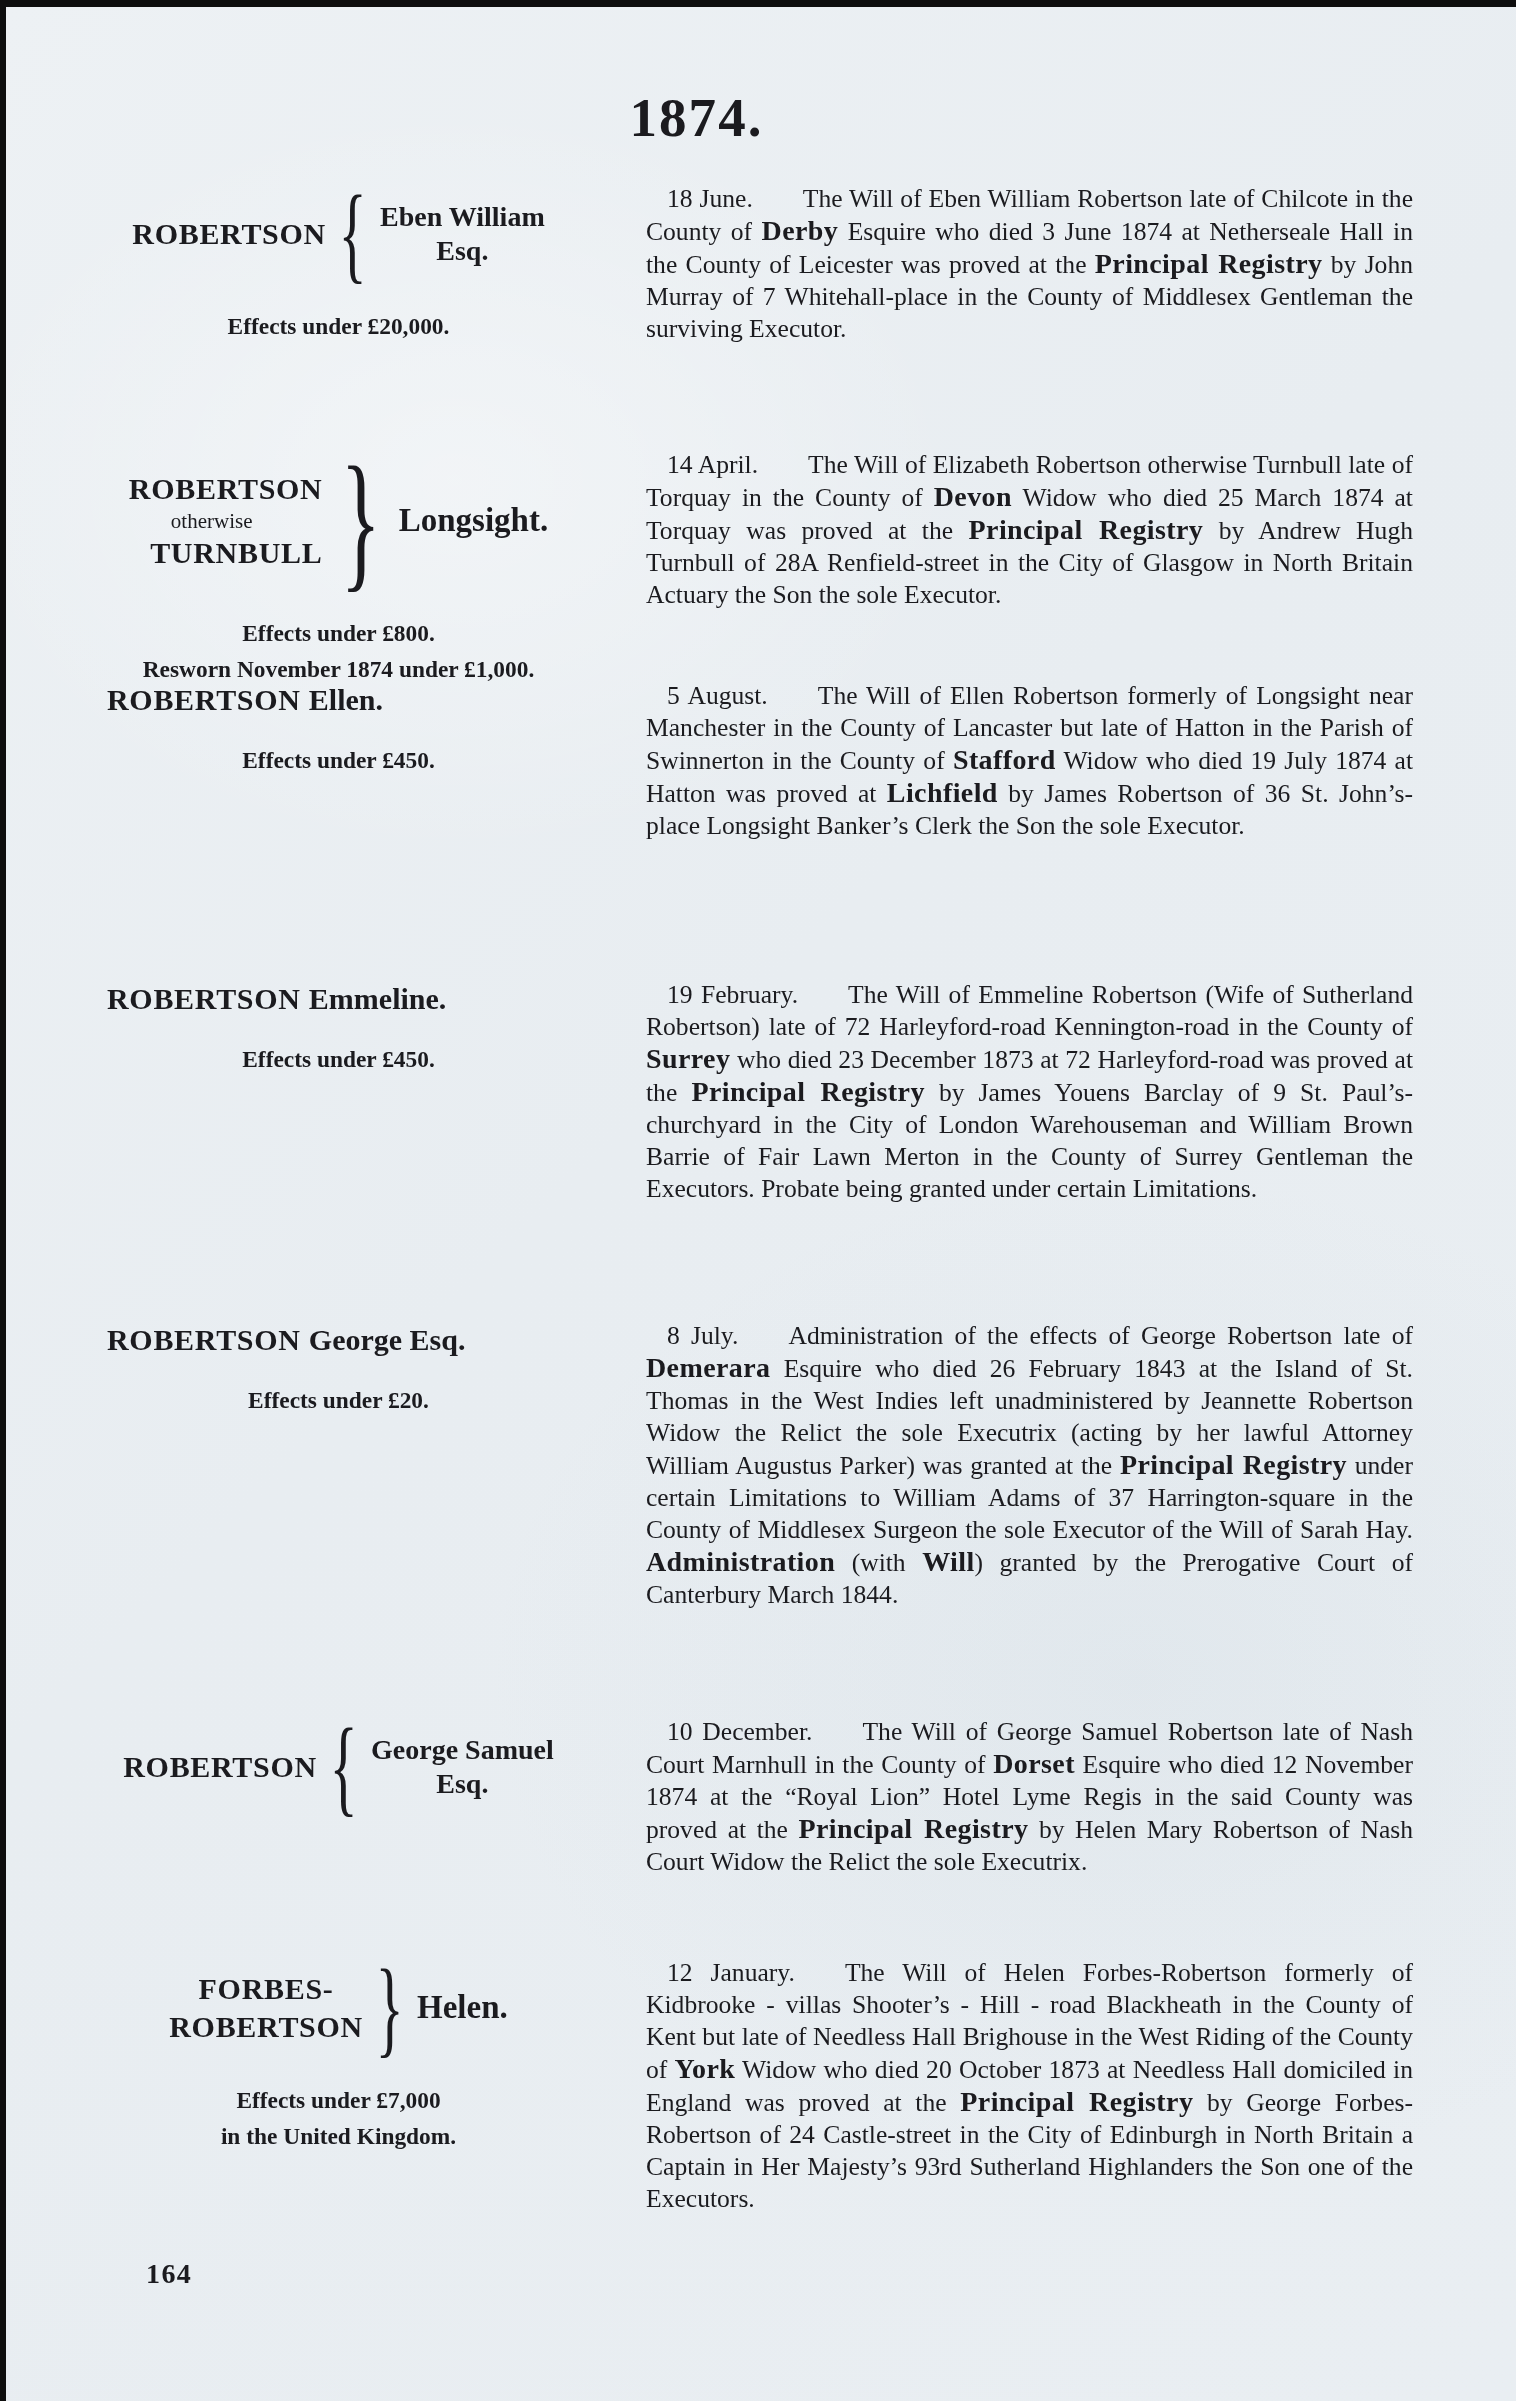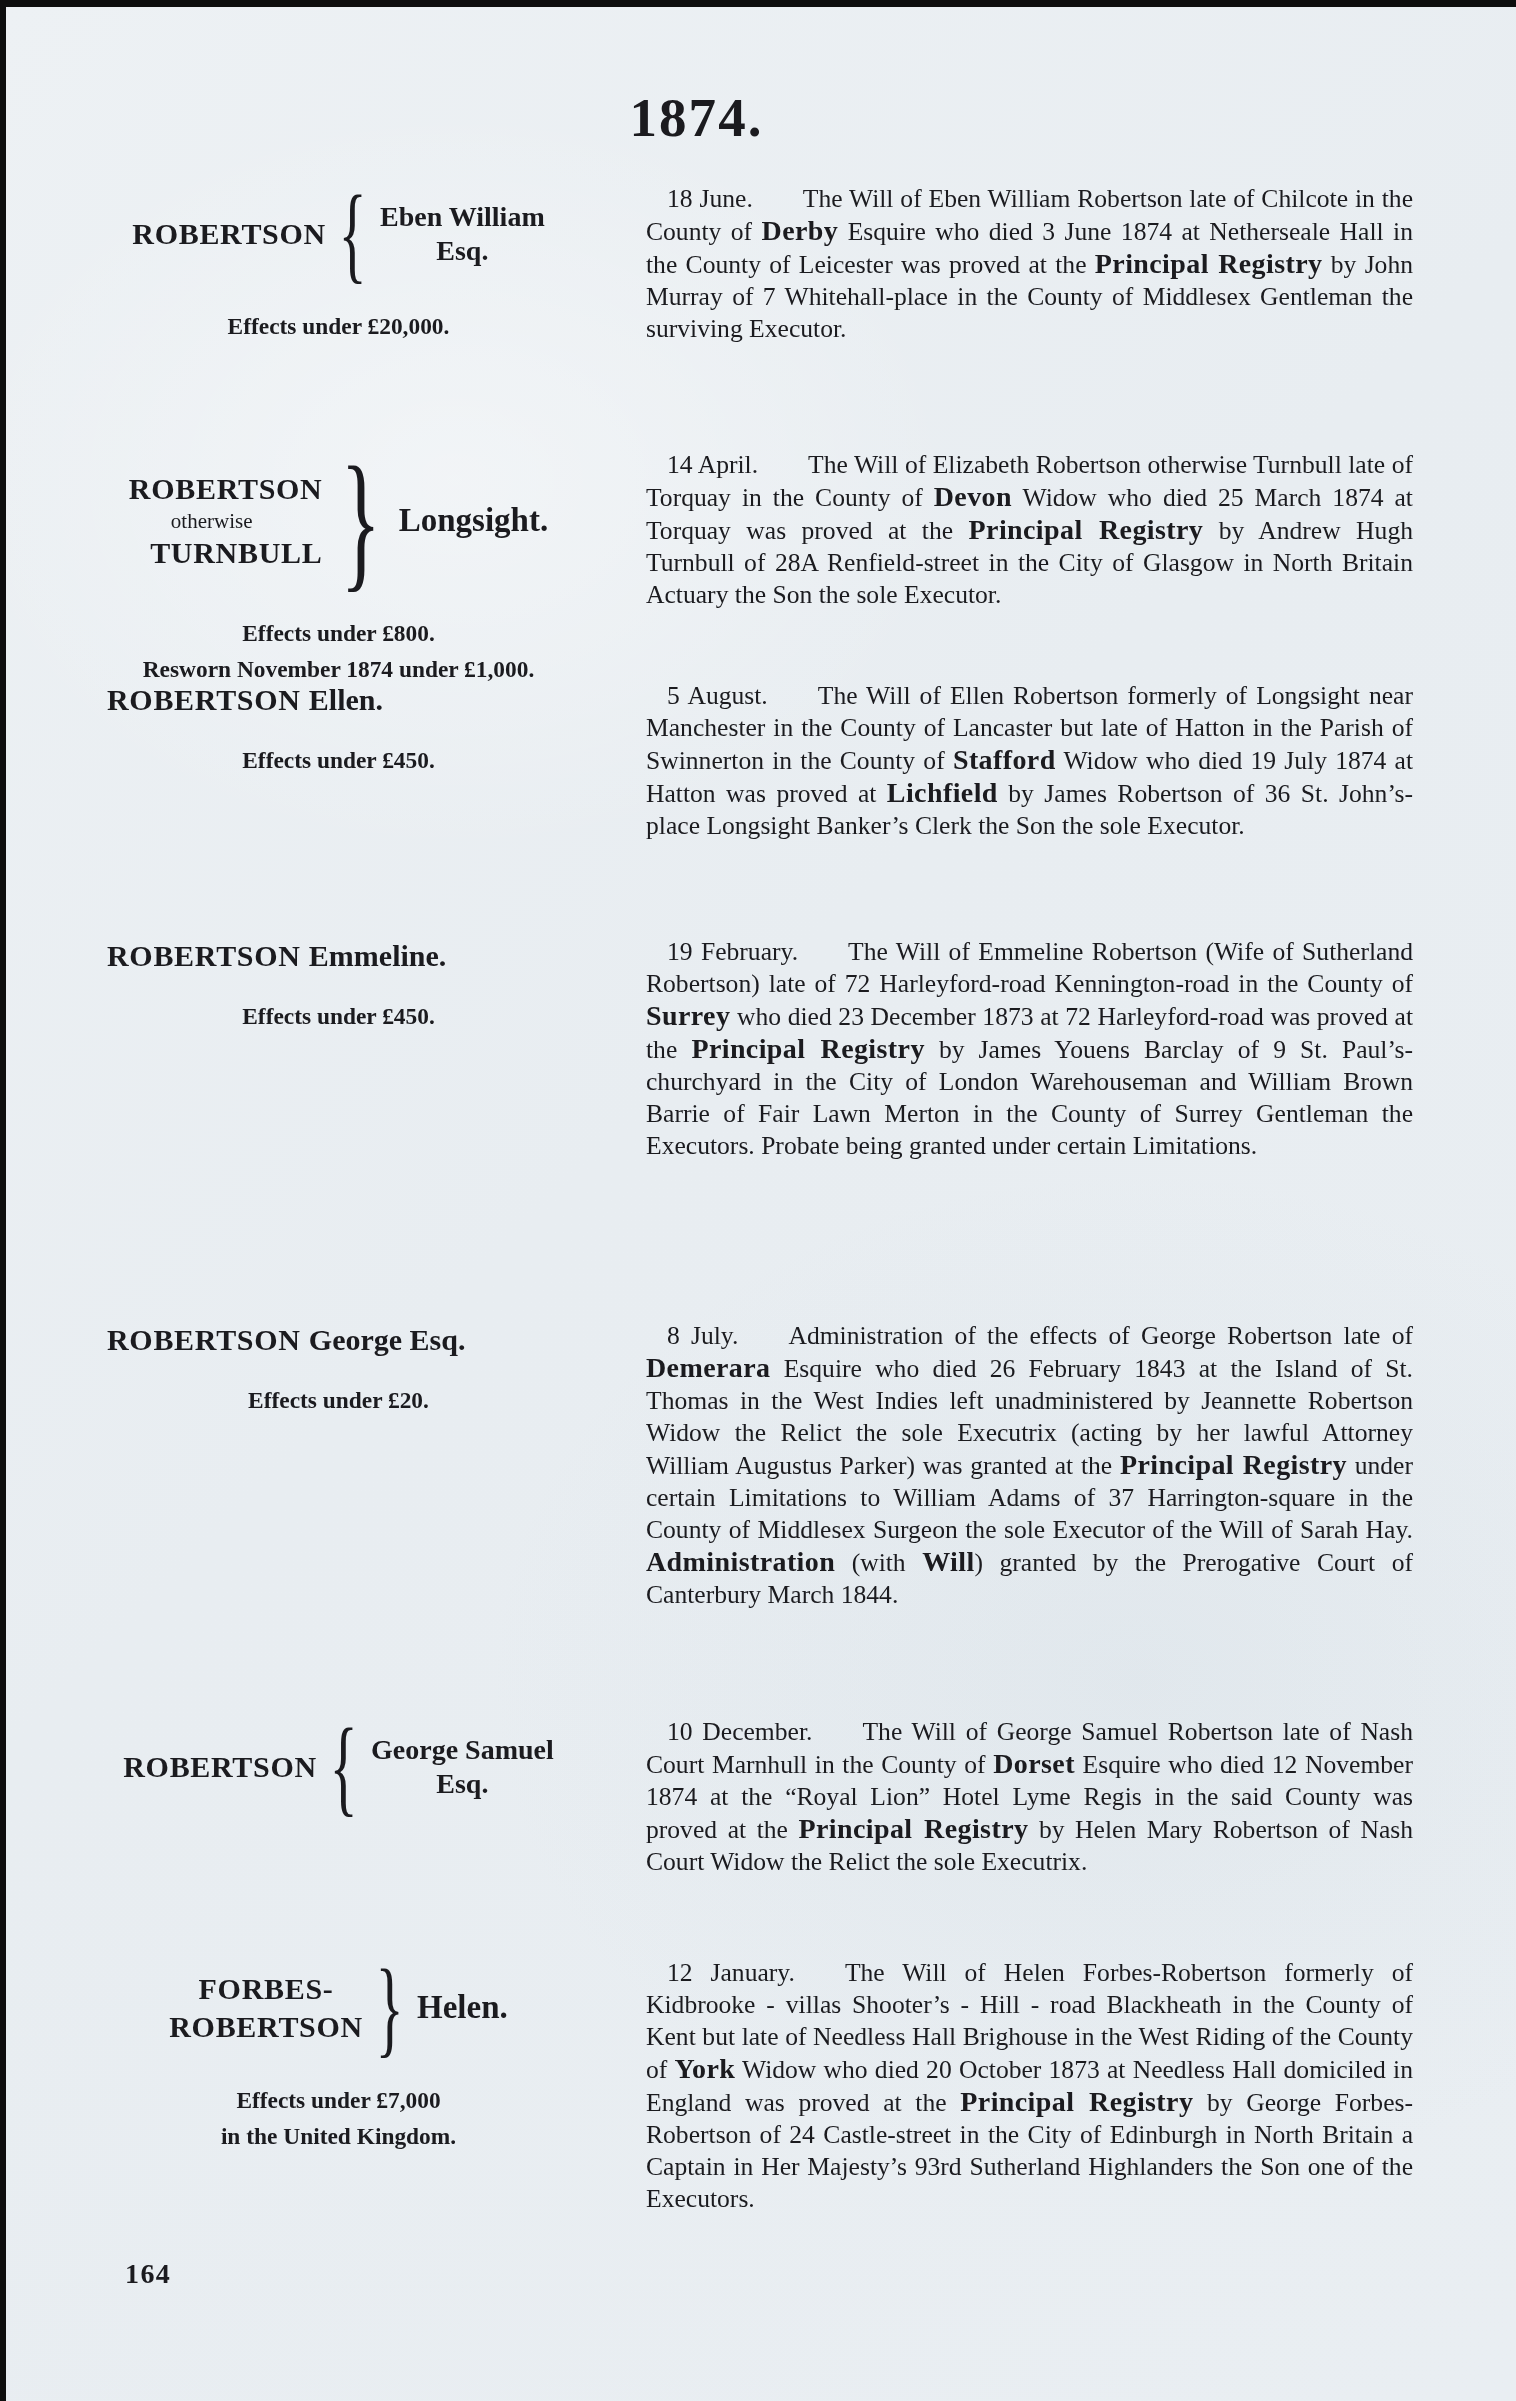--- a/index.html
+++ b/index.html
@@ -22,21 +22,21 @@
   .year{
     position:absolute;top:86px;left:0;width:1393px;margin:0;
     text-align:center;font-size:55px;font-weight:700;letter-spacing:2.1px;
   }
 
   #entries{position:absolute;top:183px;left:63px;width:1350px;}
   .entry{position:absolute;left:0;right:0;display:grid;grid-template-columns:551px 767px;column-gap:32px;}
   #entries .entry:nth-child(1){top:0;}
   #entries .entry:nth-child(2){top:266px;}
   #entries .entry:nth-child(3){top:497px;}
-  #entries .entry:nth-child(4){top:753px;}
+  #entries .entry:nth-child(4){top:796px;}
   #entries .entry:nth-child(5){top:1137px;}
   #entries .entry:nth-child(6){top:1533px;}
   #entries .entry:nth-child(7){top:1774px;}
 
   .left-cell{padding-top:2.8px;}
   .label-plain{font-size:30px;font-weight:700;padding-left:44px;letter-spacing:0.7px;}
   .label-plain .given{letter-spacing:0;}
 
   .label-row{display:flex;align-items:center;justify-content:center;}
   .surname{font-size:30px;font-weight:700;letter-spacing:0.7px;white-space:nowrap;}
@@ -56,21 +56,21 @@
   .effects{margin-top:25.6px;text-align:center;font-size:23.4px;font-weight:700;line-height:1.55;}
 
   .body{
     margin:0;width:767px;
     font-size:25.6px;line-height:32px;text-align:justify;text-indent:21px;
     color:var(--ink,#1b1b1f);
   }
   .date{margin-right:50px;}
   .b{font-weight:700;font-size:28px;letter-spacing:0.4px;}
 
-  .pagenum{position:absolute;left:125px;top:2258px;font-size:28px;font-weight:700;letter-spacing:1.4px;}
+  .pagenum{position:absolute;left:146px;top:2258px;font-size:28px;font-weight:700;letter-spacing:1.4px;}
 </style>
 </head>
 <body>
 
 <div class="page">
   <div class="edge-top"></div>
   <div class="edge-left"></div>
   <h1 class="year">1874.</h1>
   <div id="entries">
       <div class="entry">

